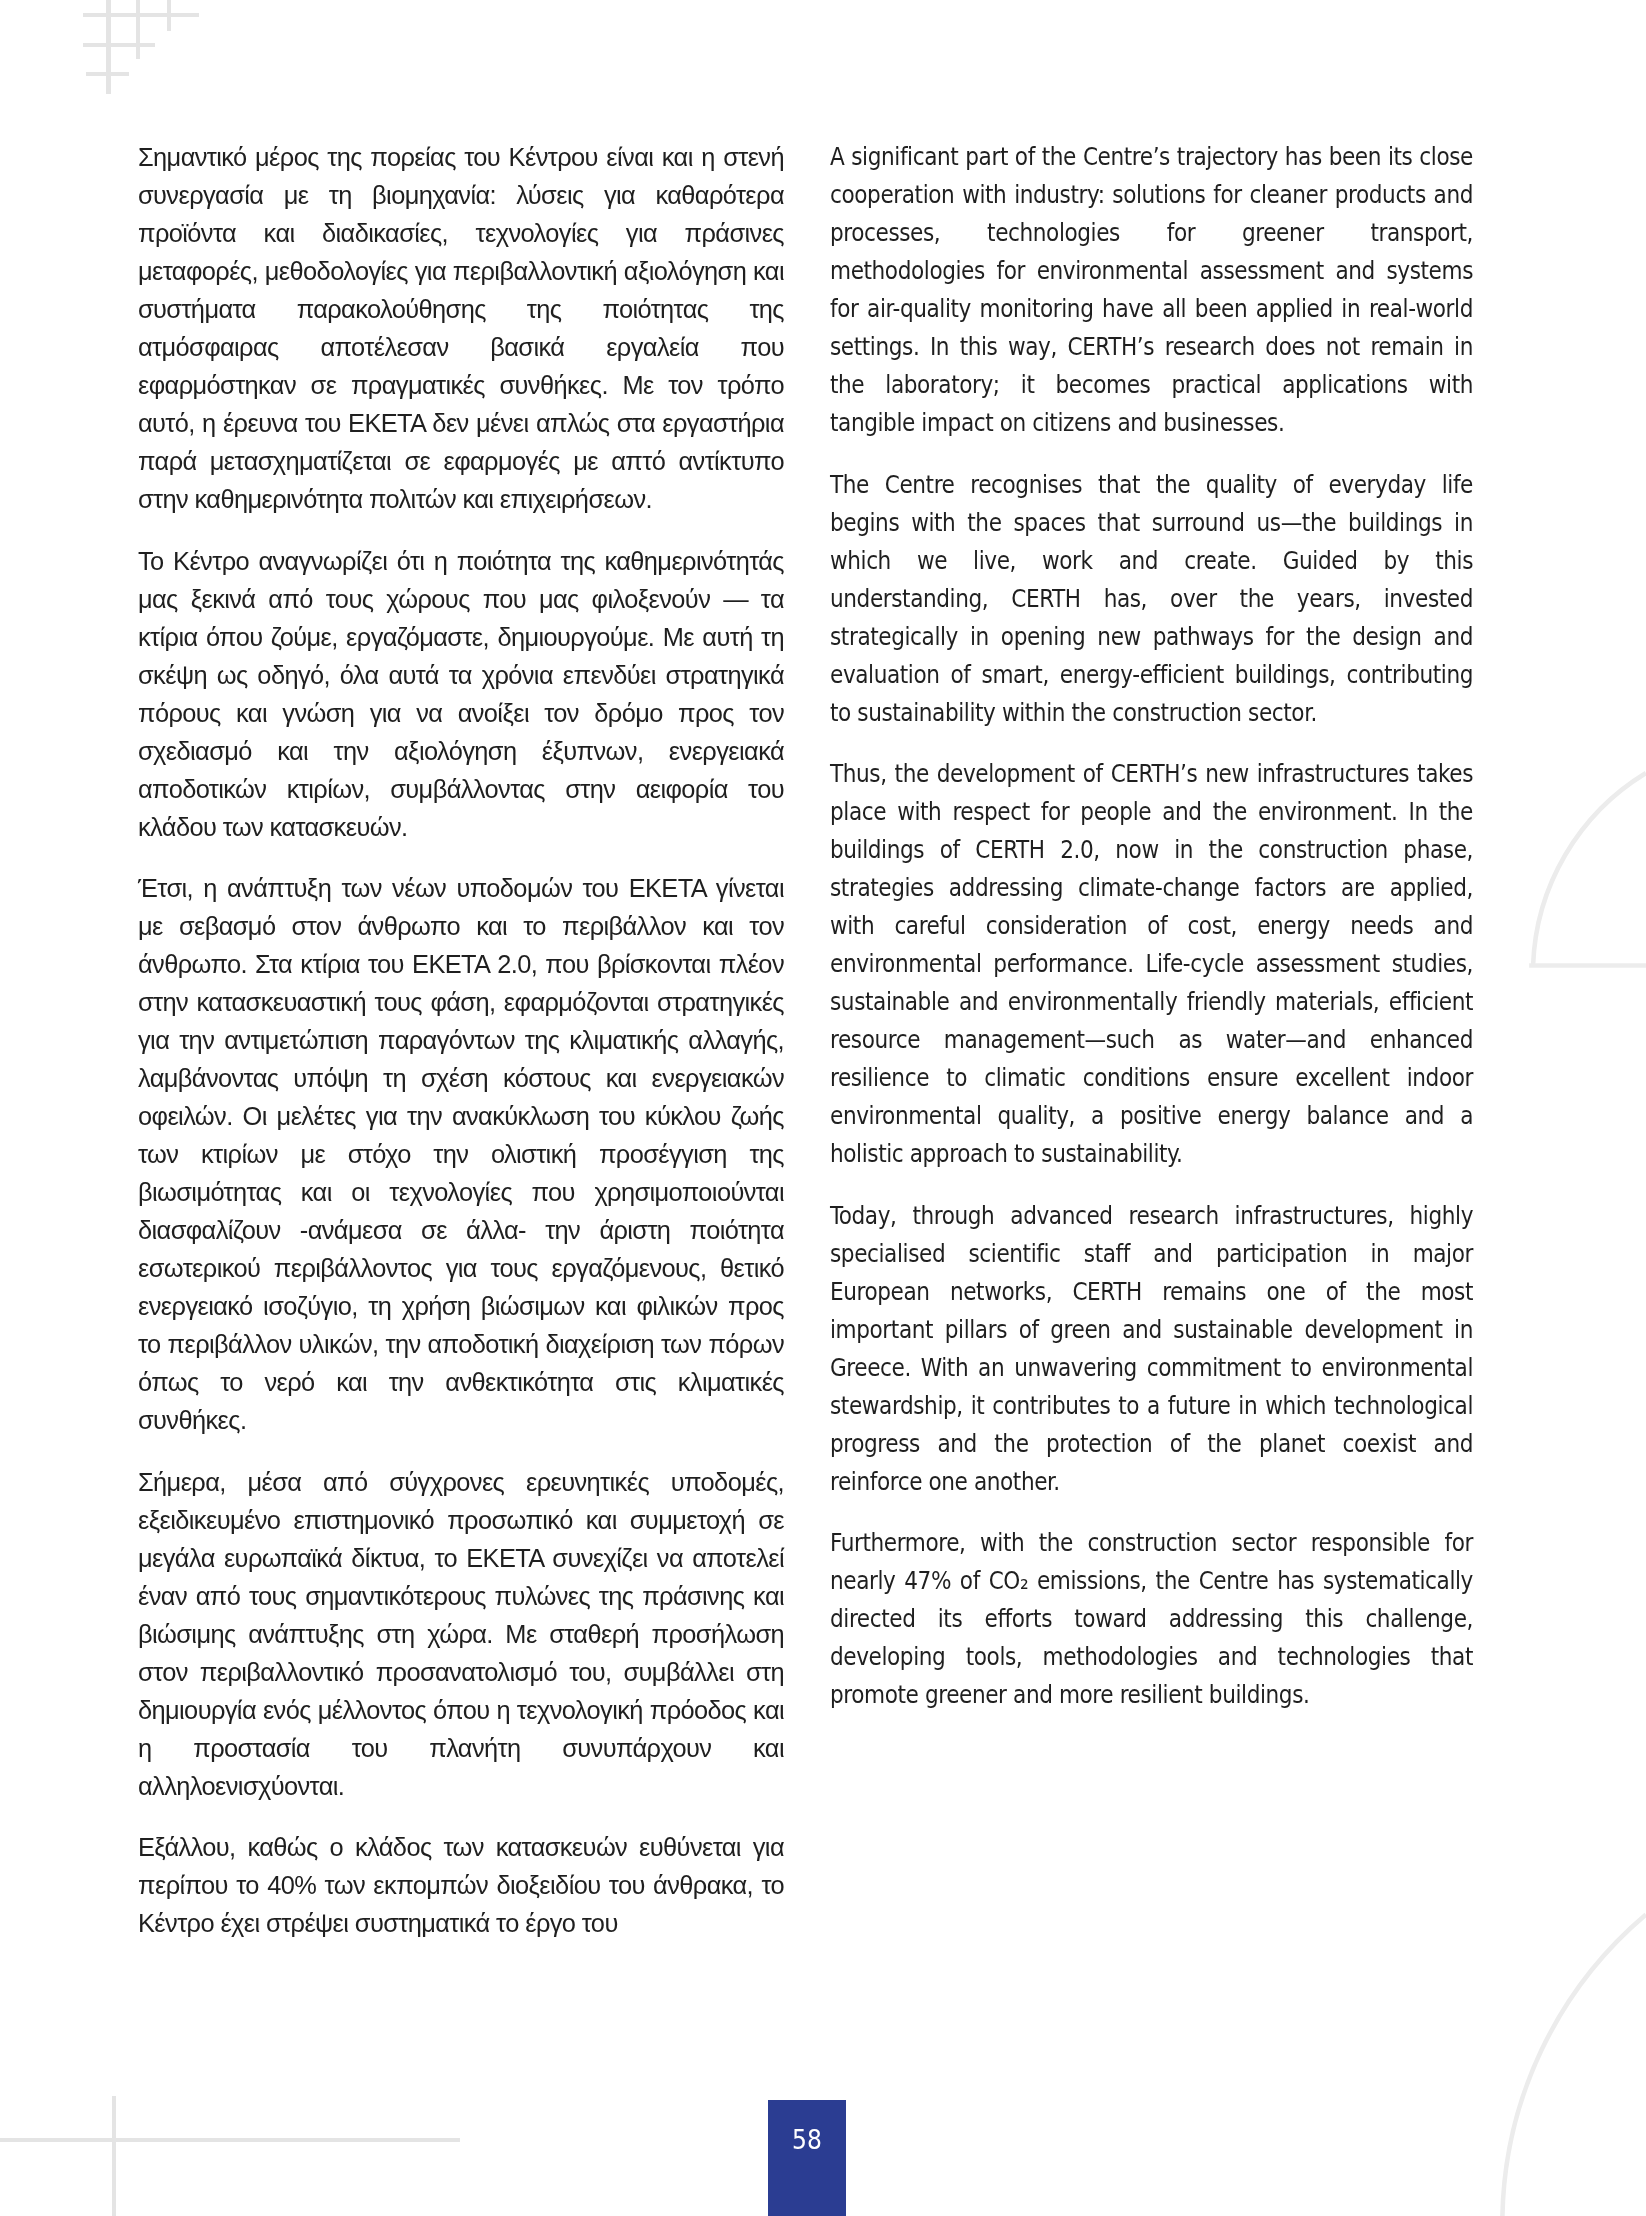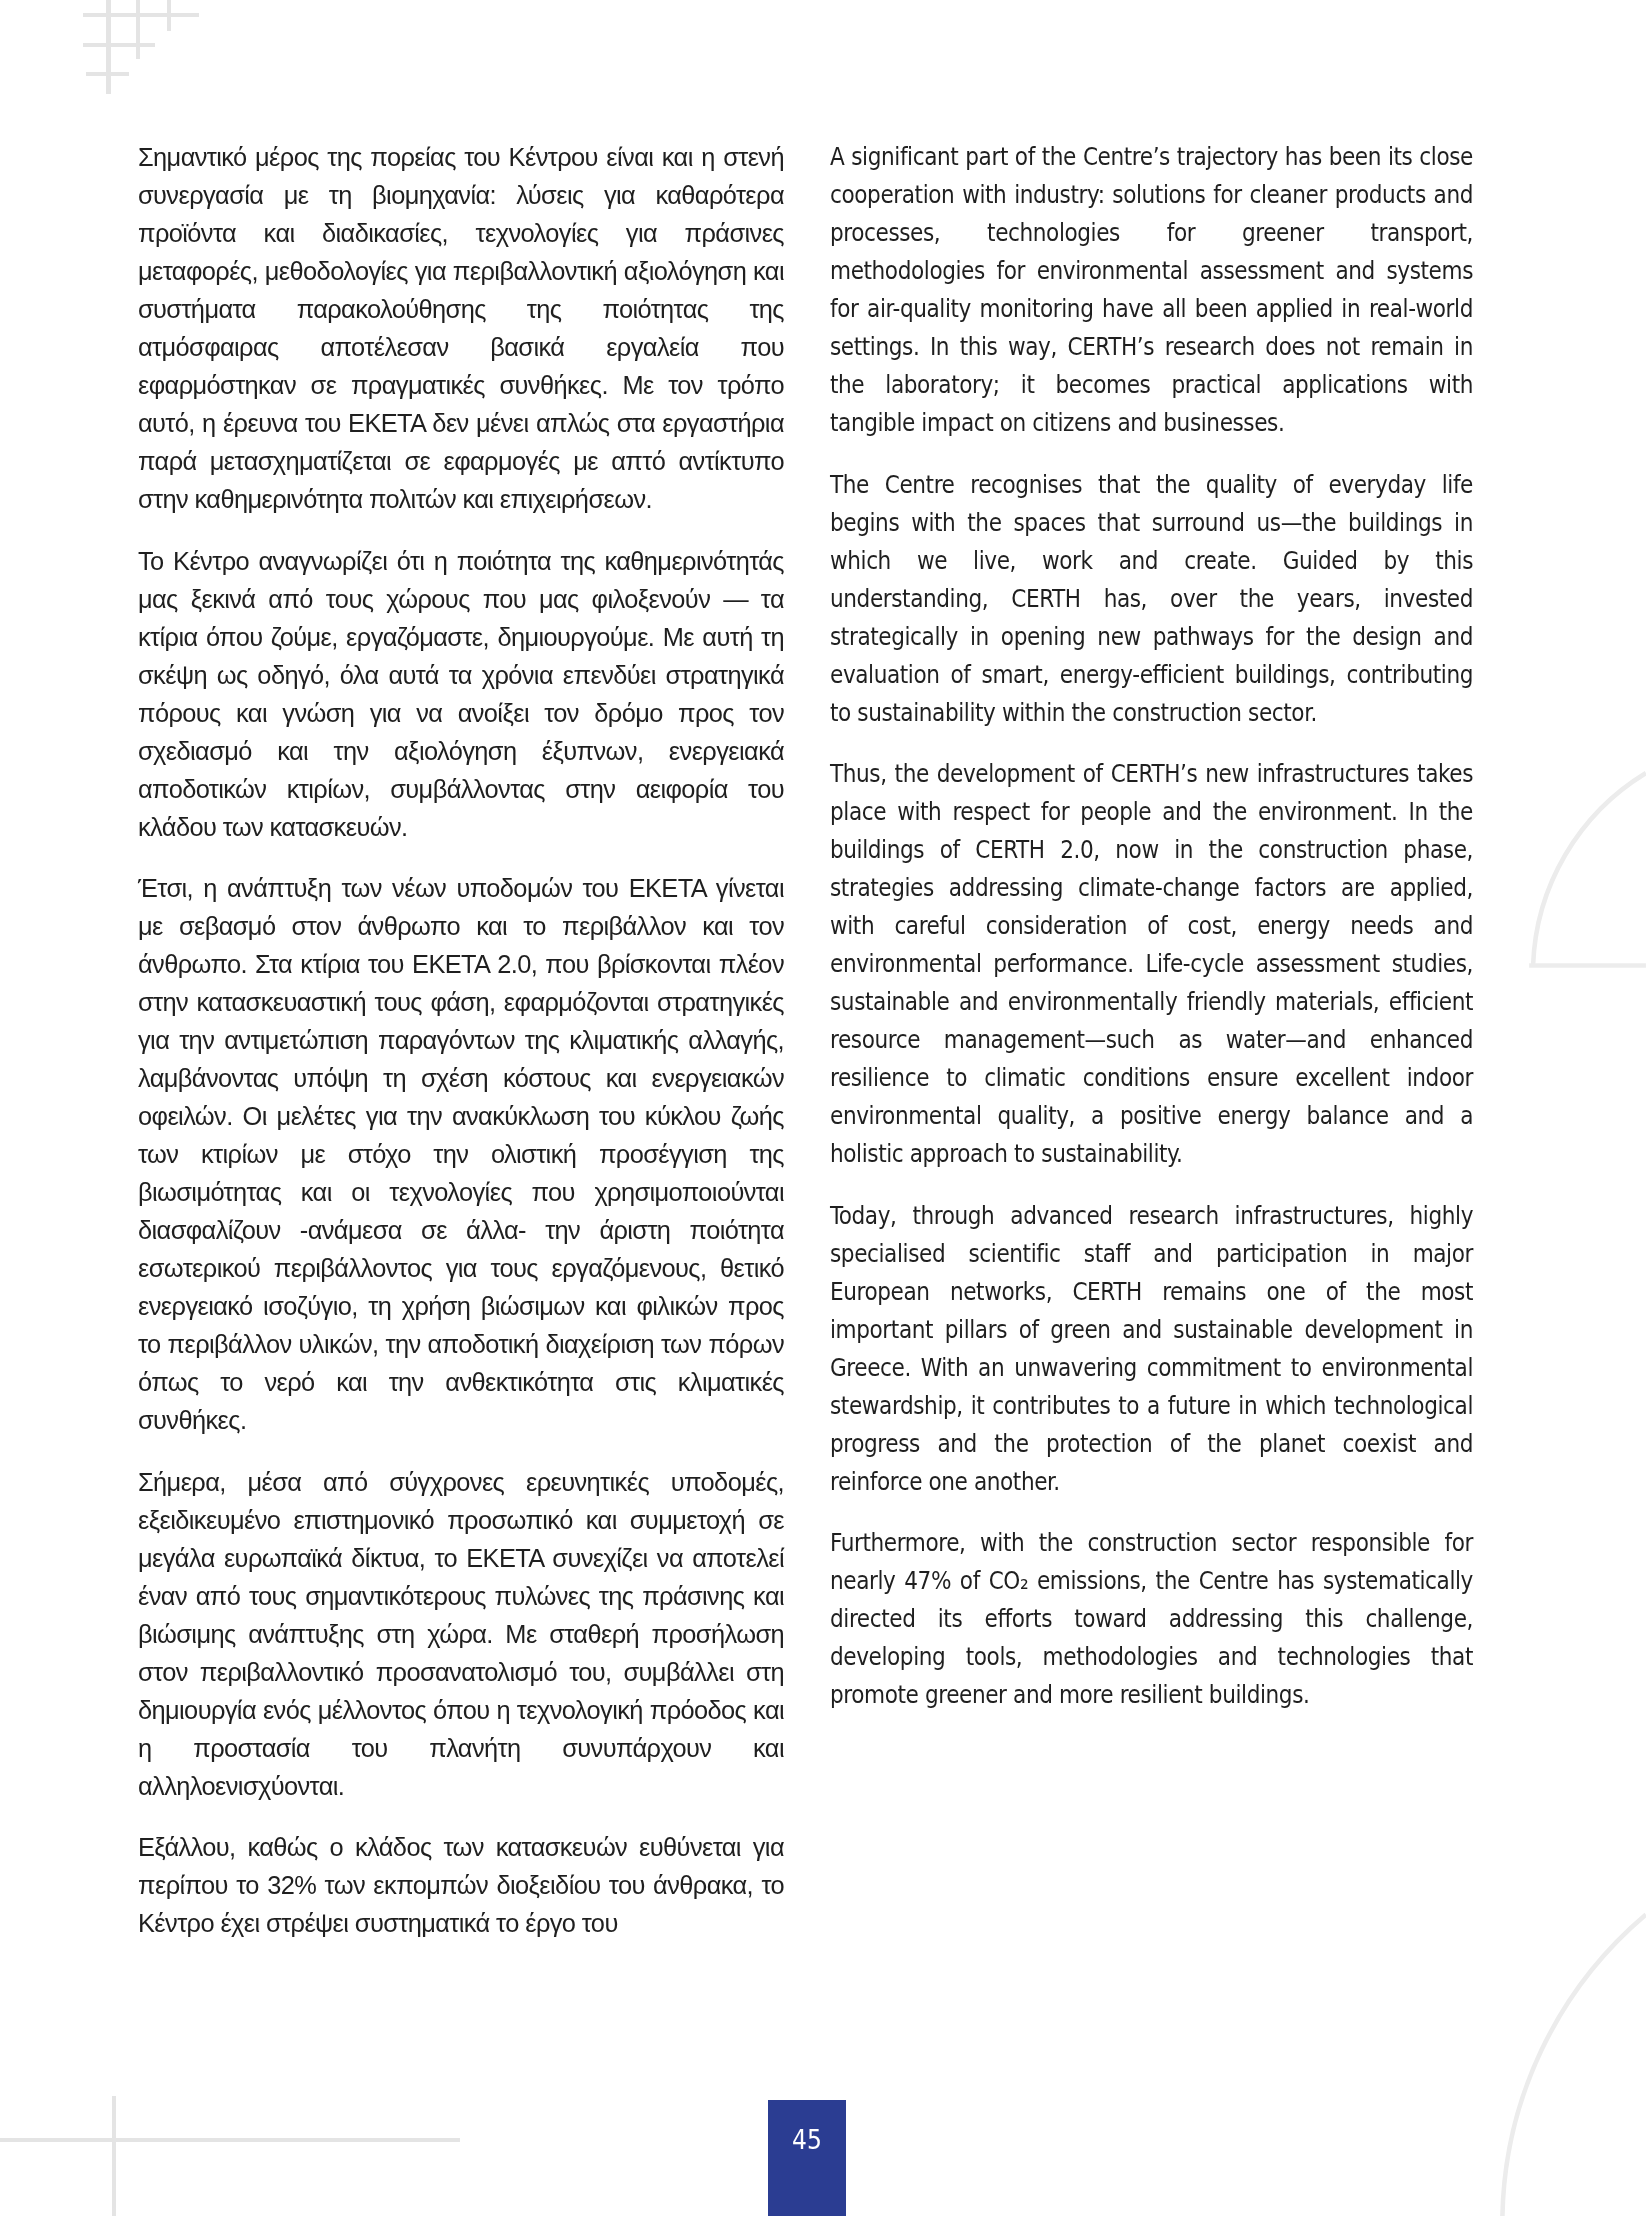--- a/index.html
+++ b/index.html
@@ -41,29 +41,29 @@
     <path d="M 2350 1480 A 360 360 0 0 1 2523 1185" fill="none" stroke="#ececec" stroke-width="7"></path>
     <line x1="2344" y1="1480" x2="2523" y2="1480" stroke="#ececec" stroke-width="7"></line>
     <path d="M 2303 3397 A 620 620 0 0 1 2523 2935" fill="none" stroke="#ececec" stroke-width="7"></path>
   </svg>
 
   <div class="column col-left" lang="el">
     <p>Σημαντικό μέρος της πορείας του Κέντρου είναι και η στενή συνεργασία με τη βιομηχανία: λύσεις για καθαρότερα προϊόντα και διαδικασίες, τεχνολογίες για πράσινες μεταφορές, μεθοδολογίες για περιβαλλοντική αξιολόγηση και συστήματα παρακολούθησης της ποιότητας της ατμόσφαιρας αποτέλεσαν βασικά εργαλεία που εφαρμόστηκαν σε πραγματικές συνθήκες. Με τον τρόπο αυτό, η έρευνα του ΕΚΕΤΑ δεν μένει απλώς στα εργαστήρια παρά μετασχηματίζεται σε εφαρμογές με απτό αντίκτυπο στην καθημερινότητα πολιτών και επιχειρήσεων.</p>
     <p>Το Κέντρο αναγνωρίζει ότι η ποιότητα της καθημερινότητάς μας ξεκινά από τους χώρους που μας φιλοξενούν — τα κτίρια όπου ζούμε, εργαζόμαστε, δημιουργούμε. Με αυτή τη σκέψη ως οδηγό, όλα αυτά τα χρόνια επενδύει στρατηγικά πόρους και γνώση για να ανοίξει τον δρόμο προς τον σχεδιασμό και την αξιολόγηση έξυπνων, ενεργειακά αποδοτικών κτιρίων, συμβάλλοντας στην αειφορία του κλάδου των κατασκευών.</p>
     <p>Έτσι, η ανάπτυξη των νέων υποδομών του ΕΚΕΤΑ γίνεται με σεβασμό στον άνθρωπο και το περιβάλλον και τον άνθρωπο. Στα κτίρια του ΕΚΕΤΑ 2.0, που βρίσκονται πλέον στην κατασκευαστική τους φάση, εφαρμόζονται στρατηγικές για την αντιμετώπιση παραγόντων της κλιματικής αλλαγής, λαμβάνοντας υπόψη τη σχέση κόστους και ενεργειακών οφειλών. Οι μελέτες για την ανακύκλωση του κύκλου ζωής των κτιρίων με στόχο την ολιστική προσέγγιση της βιωσιμότητας και οι τεχνολογίες που χρησιμοποιούνται διασφαλίζουν -ανάμεσα σε άλλα- την άριστη ποιότητα εσωτερικού περιβάλλοντος για τους εργαζόμενους, θετικό ενεργειακό ισοζύγιο, τη χρήση βιώσιμων και φιλικών προς το περιβάλλον υλικών, την αποδοτική διαχείριση των πόρων όπως το νερό και την ανθεκτικότητα στις κλιματικές συνθήκες.</p>
     <p>Σήμερα, μέσα από σύγχρονες ερευνητικές υποδομές, εξειδικευμένο επιστημονικό προσωπικό και συμμετοχή σε μεγάλα ευρωπαϊκά δίκτυα, το ΕΚΕΤΑ συνεχίζει να αποτελεί έναν από τους σημαντικότερους πυλώνες της πράσινης και βιώσιμης ανάπτυξης στη χώρα. Με σταθερή προσήλωση στον περιβαλλοντικό προσανατολισμό του, συμβάλλει στη δημιουργία ενός μέλλοντος όπου η τεχνολογική πρόοδος και η προστασία του πλανήτη συνυπάρχουν και αλληλοενισχύονται.</p>
-    <p>Εξάλλου, καθώς ο κλάδος των κατασκευών ευθύνεται για περίπου το 32% των εκπομπών διοξειδίου του άνθρακα, το Κέντρο έχει στρέψει συστηματικά το έργο του</p>
+    <p>Εξάλλου, καθώς ο κλάδος των κατασκευών ευθύνεται για περίπου το 40% των εκπομπών διοξειδίου του άνθρακα, το Κέντρο έχει στρέψει συστηματικά το έργο του</p>
   </div>
 
   <div class="column col-right" lang="en">
     <p>A significant part of the Centre’s trajectory has been its close cooperation with industry: solutions for cleaner products and processes, technologies for greener transport, methodologies for environmental assessment and systems for air-quality monitoring have all been applied in real-world settings. In this way, CERTH’s research does not remain in the laboratory; it becomes practical applications with tangible impact on citizens and businesses.</p>
     <p>The Centre recognises that the quality of everyday life begins with the spaces that surround us—the buildings in which we live, work and create. Guided by this understanding, CERTH has, over the years, invested strategically in opening new pathways for the design and evaluation of smart, energy-efficient buildings, contributing to sustainability within the construction sector.</p>
     <p>Thus, the development of CERTH’s new infrastructures takes place with respect for people and the environment. In the buildings of CERTH 2.0, now in the construction phase, strategies addressing climate-change factors are applied, with careful consideration of cost, energy needs and environmental performance. Life-cycle assessment studies, sustainable and environmentally friendly materials, efficient resource management—such as water—and enhanced resilience to climatic conditions ensure excellent indoor environmental quality, a positive energy balance and a holistic approach to sustainability.</p>
     <p>Today, through advanced research infrastructures, highly specialised scientific staff and participation in major European networks, CERTH remains one of the most important pillars of green and sustainable development in Greece. With an unwavering commitment to environmental stewardship, it contributes to a future in which technological progress and the protection of the planet coexist and reinforce one another.</p>
     <p>Furthermore, with the construction sector responsible for nearly 47% of CO₂ emissions, the Centre has systematically directed its efforts toward addressing this challenge, developing tools, methodologies and technologies that promote greener and more resilient buildings.</p>
   </div>
 
   <div class="page-number-box" style="background: rgb(43, 61, 146);">
-    <div class="page-number">45</div>
+    <div class="page-number">58</div>
   </div>
 
 </div>
 
 
 </body></html>

